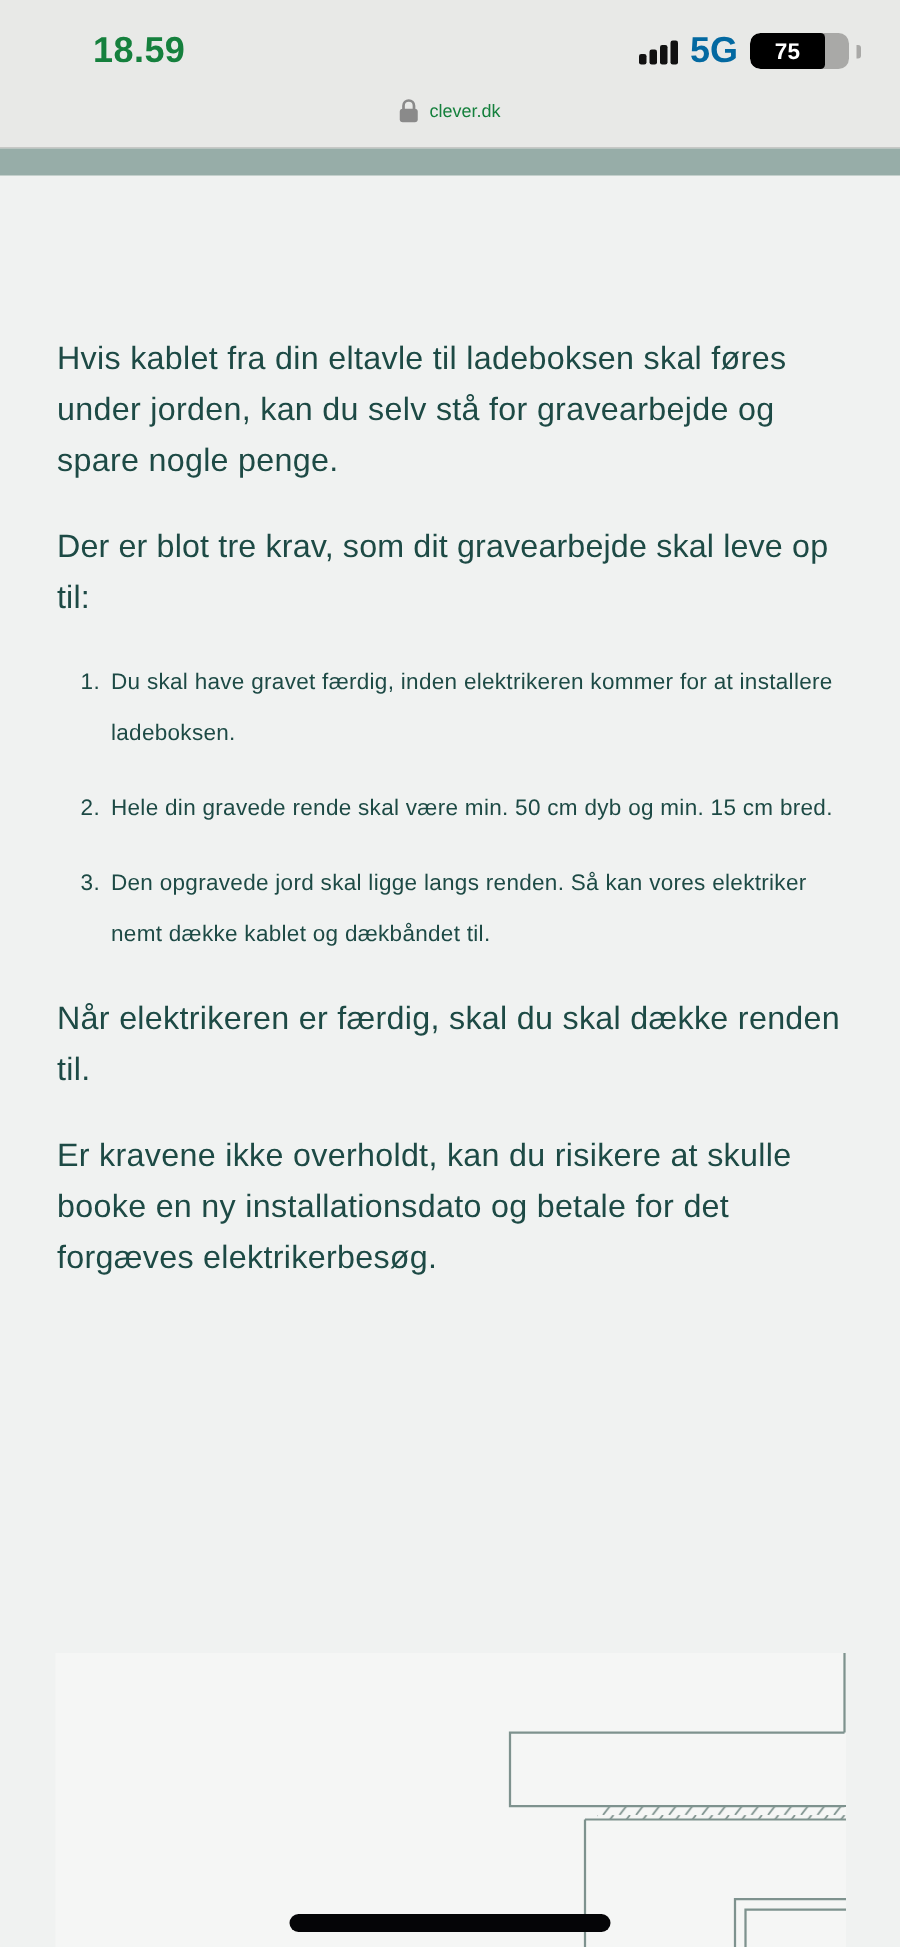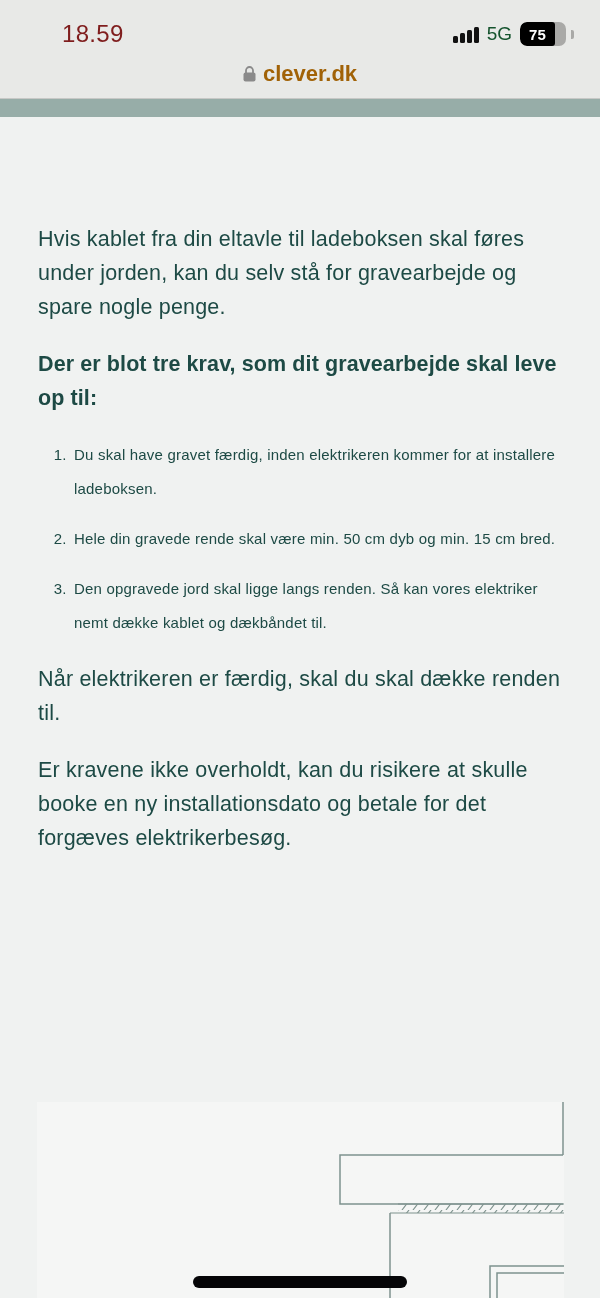--- a/index.html
+++ b/index.html
@@ -21,66 +21,66 @@
   .chrome{
     background:var(--chrome-bg);
     border-bottom:1px solid #c7c8c6;
   }
   .status-bar{
     height:58px;
     display:flex;align-items:center;justify-content:space-between;
     padding:10px 26px 0 62px;
   }
   .time{
-    font-size:24px;font-weight:400;color:#7f1d1d;letter-spacing:0.3px;text-align:right;
+    font-size:24px;font-weight:700;color:#15803d;letter-spacing:0.3px;text-align:right;
   }
   .status-right{display:flex;align-items:center;gap:8px;}
   .signal{display:flex;align-items:flex-end;gap:2px;height:17px;}
   .signal i{display:block;width:5px;background:#111;border-radius:1.5px;}
   .signal i:nth-child(1){height:7px;}
   .signal i:nth-child(2){height:10px;}
   .signal i:nth-child(3){height:13px;}
   .signal i:nth-child(4){height:16px;}
-  .net{font-size:19px;font-weight:400;color:#14532d;}
+  .net{font-size:24px;font-weight:700;color:#0369a1;}
   .battery{
-    position:relative;width:46px;height:24px;border-radius:7px;
+    position:relative;width:66px;height:24px;border-radius:7px;
     background:#a9a9a7;overflow:hidden;margin-right:3px;
   }
   .battery .fill{
     position:absolute;left:0;top:0;bottom:0;width:76%;
     background:#000;border-radius:7px 3px 3px 7px;
     display:flex;align-items:center;justify-content:center;
   }
   .battery .pct{color:#fff;font-size:15px;font-weight:700;letter-spacing:0.2px;}
   .battery-cap{
     width:3px;height:9px;background:#a9a9a7;border-radius:0 2px 2px 0;
     margin-left:-6px;
   }
   .url-bar{
     height:40px;display:flex;align-items:center;justify-content:center;gap:7px;
     padding-bottom:8px;
   }
   .lock{display:block;}
-  .domain{font-size:22px;color:#a16207;font-weight:bold;}
+  .domain{font-size:12px;color:#15803d;}
   .accent-bar{height:18px;background:var(--accent-bar);}
   
   .content{
     padding:105px 37px 0 38px;
     color:var(--text);
   }
   h1{
     font-size:34px;font-weight:300;letter-spacing:0.8px;
     color:var(--text);
     margin:0 0 50px 0;line-height:1.2;
   }
   .content p{
     font-size:21.5px;line-height:34px;letter-spacing:0.2px;
     margin:0 0 23px 0;
   }
-  .content p.bold{font-weight:700;letter-spacing:0.1px;}
+  .content p.bold{font-weight:400;letter-spacing:0.1px;}
   ol{
     margin:0 0 22px 0;padding-left:33px;
     font-size:15px;line-height:34px;letter-spacing:0.2px;
   }
   ol li{margin-bottom:16px;padding-left:3px;}
   
   .figure-panel{
     position:absolute;left:37px;top:1102px;width:527px;height:196px;
     background:var(--panel-bg);overflow:hidden;
   }

